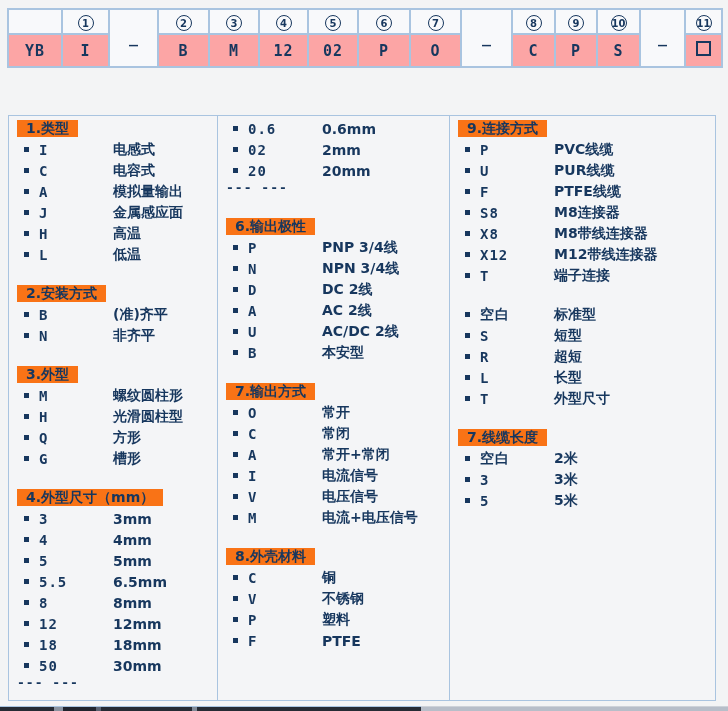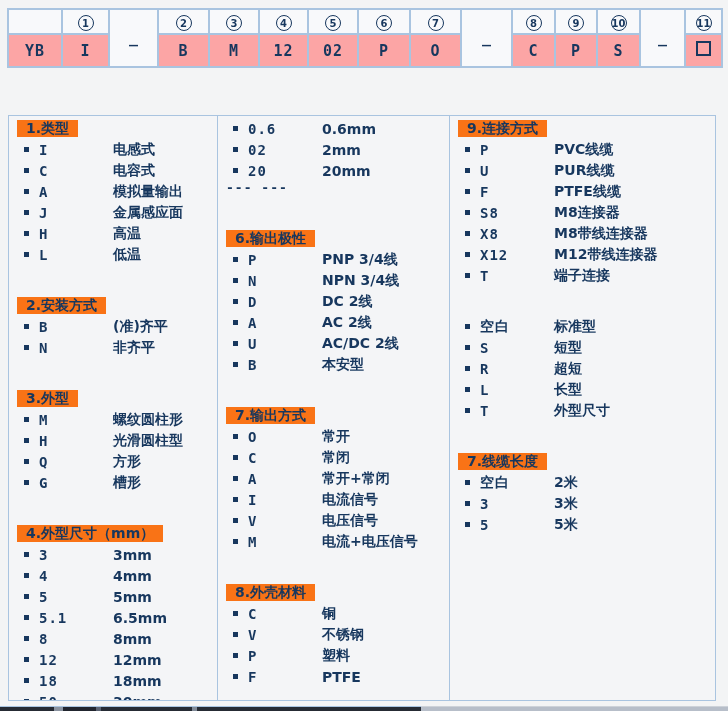--- a/index.html
+++ b/index.html
@@ -22,21 +22,21 @@
   .sq{display:inline-block;width:11px;height:11px;border:2px solid #17375E;background:transparent;}
 
   
   .legend{position:absolute;left:8px;top:115px;width:708px;height:586px;
           border:1px solid #A9C4E0;box-sizing:border-box;display:flex;background:#F4F5F7;}
   .lcol{box-sizing:border-box;padding:2px 0 0 8px;border-right:1px solid #A9C4E0;overflow:hidden;}
   .lcol:last-child{border-right:none;}
   .lcol.c1{flex:0 0 209px;}
   .lcol.c2{flex:0 0 232px;}
   .lcol.c3{flex:1 1 auto;}
-  .sec{margin-top:30px;}
+  .sec{margin-top:18px;}
   .sec:first-child{margin-top:0;}
   .sec-title{height:21px;display:flex;align-items:center;font-size:14px;}
   .sec-title .hl{background:#f97316;padding:0 9px;line-height:17px;}
   .item{height:21px;display:flex;align-items:center;font-size:14px;}
   .blt{width:5px;height:5px;background:#17375E;margin:0 10px 0 7px;flex:none;}
   .icode{width:74px;flex:none;font-family:"DejaVu Sans Mono","Liberation Mono",monospace;
          font-size:14px;font-weight:bold;letter-spacing:1px;}
   .idesc{font-size:14px;white-space:nowrap;}
   .trail{height:17px;line-height:14px;font-family:"DejaVu Sans Mono","Liberation Mono",monospace;
          font-size:13px;letter-spacing:1px;}
@@ -199,21 +199,21 @@
             <span class="icode">4</span>
             <span class="idesc">4mm</span>
           </div>
           <div class="item">
             <span class="blt"></span>
             <span class="icode">5</span>
             <span class="idesc">5mm</span>
           </div>
           <div class="item">
             <span class="blt"></span>
-            <span class="icode">5.1</span>
+            <span class="icode">5.5</span>
             <span class="idesc">6.5mm</span>
           </div>
           <div class="item">
             <span class="blt"></span>
             <span class="icode">8</span>
             <span class="idesc">8mm</span>
           </div>
           <div class="item">
             <span class="blt"></span>
             <span class="icode">12</span>

